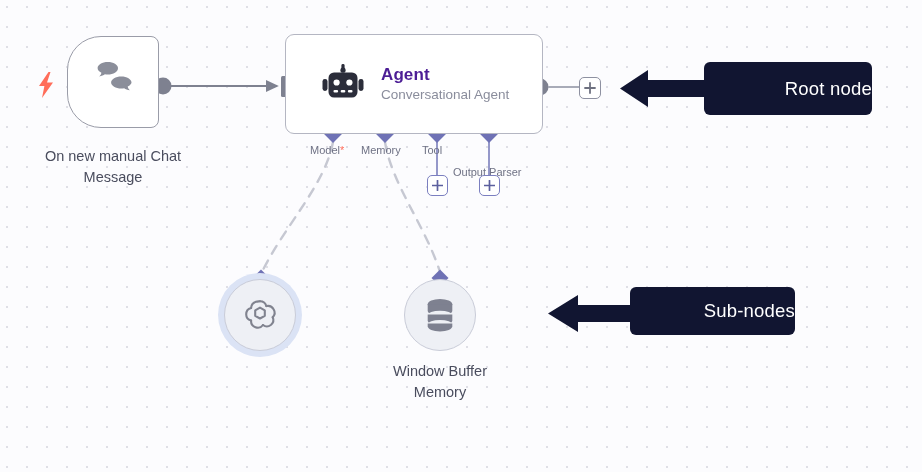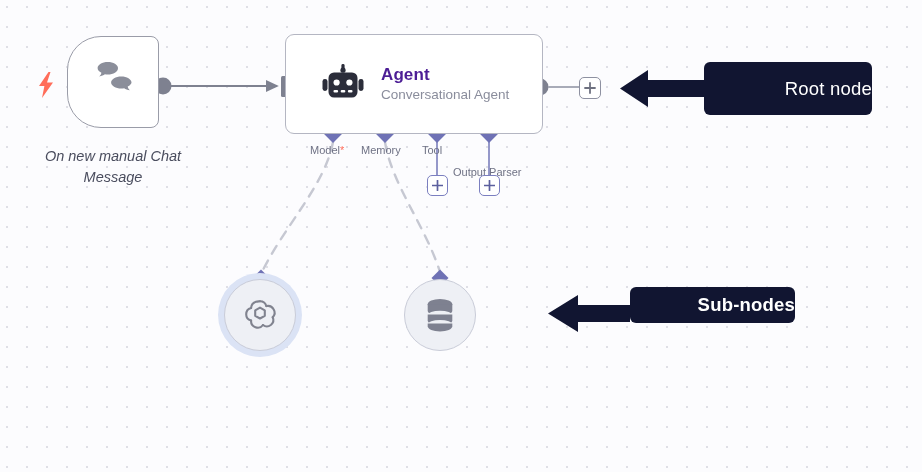--- a/index.html
+++ b/index.html
@@ -92,21 +92,21 @@
   }
 
   
   .caption {
     position: absolute;
     text-align: center;
     font-size: 14.5px;
     color: #4a4d5e;
     line-height: 1.42;
   }
-  .caption-trigger { left: 23px; top: 146px; width: 180px; font-style: italic; }
+  .caption-trigger { left: 23px; top: 146px; width: 180px; }
   .caption-openai  { left: 185px; top: 361px; width: 150px; }
   .caption-memory  { left: 365px; top: 361px; width: 150px; }
 
   
   .port-label {
     position: absolute;
     font-size: 11px;
     color: #6f7285;
     white-space: nowrap;
     top: 144px;
@@ -152,21 +152,21 @@
     background: #111531;
     border-radius: 6px;
     color: #ffffff;
     font-size: 18.5px;
     display: flex;
     align-items: center;
     justify-content: flex-end;
     letter-spacing: .2px;
   }
   .callout-root { left: 704px; top: 62px; width: 168px; height: 53px; }
-  .callout-sub  { left: 630px; top: 287px; width: 165px; height: 36px; font-weight: bold; }
+  .callout-sub  { left: 630px; top: 287px; width: 165px; height: 48px; }
 </style>
 </head>
 <body>
 
 <div id="canvas">
 
   <svg id="edges" viewBox="0 0 922 472" xmlns="http://www.w3.org/2000/svg">
     <defs>
       <marker id="arrowhead" markerWidth="7" markerHeight="7" refX="5.6" refY="3" orient="auto" markerUnits="strokeWidth">
         <path d="M0,0 L6.5,3 L0,6 Z" fill="#7e8190"></path>
@@ -282,20 +282,21 @@
   <div class="subnode" style="left:404px; top:279px;">
     <svg width="30" height="34" viewBox="0 0 30 34">
       <ellipse cx="15" cy="6.2" rx="12.3" ry="5.2" fill="#7e8190"></ellipse>
       <path d="M2.7 6.2 v6.6 c0 2.9 5.5 5.2 12.3 5.2 s12.3-2.3 12.3-5.2 V6.2" fill="#7e8190"></path>
       <ellipse cx="15" cy="17.2" rx="12.3" ry="4.4" fill="#eef0f5"></ellipse>
       <path d="M2.7 16.5 v6 c0 2.9 5.5 5.2 12.3 5.2 s12.3-2.3 12.3-5.2 v-6" fill="#7e8190"></path>
       <ellipse cx="15" cy="26.4" rx="12.3" ry="4.4" fill="#eef0f5"></ellipse>
       <path d="M2.7 25.6 v2.6 c0 2.9 5.5 5.2 12.3 5.2 s12.3-2.3 12.3-5.2 v-2.6" fill="#7e8190"></path>
     </svg>
   </div>
+  <div class="caption caption-memory">Window Buffer Memory</div>
 
   <div class="callout callout-root">
     <span>Root node</span>
   </div>
   <div class="callout callout-sub">
     <span>Sub-nodes</span>
   </div>
 
 </div>
 

